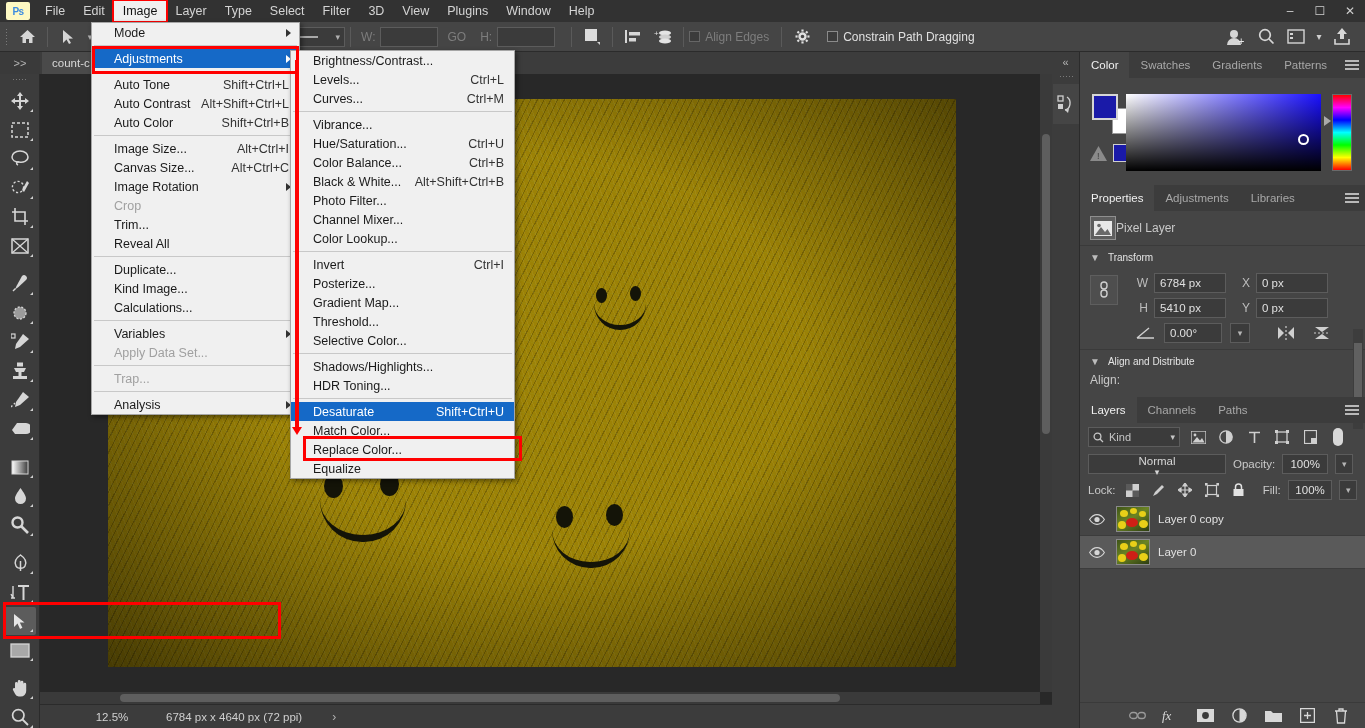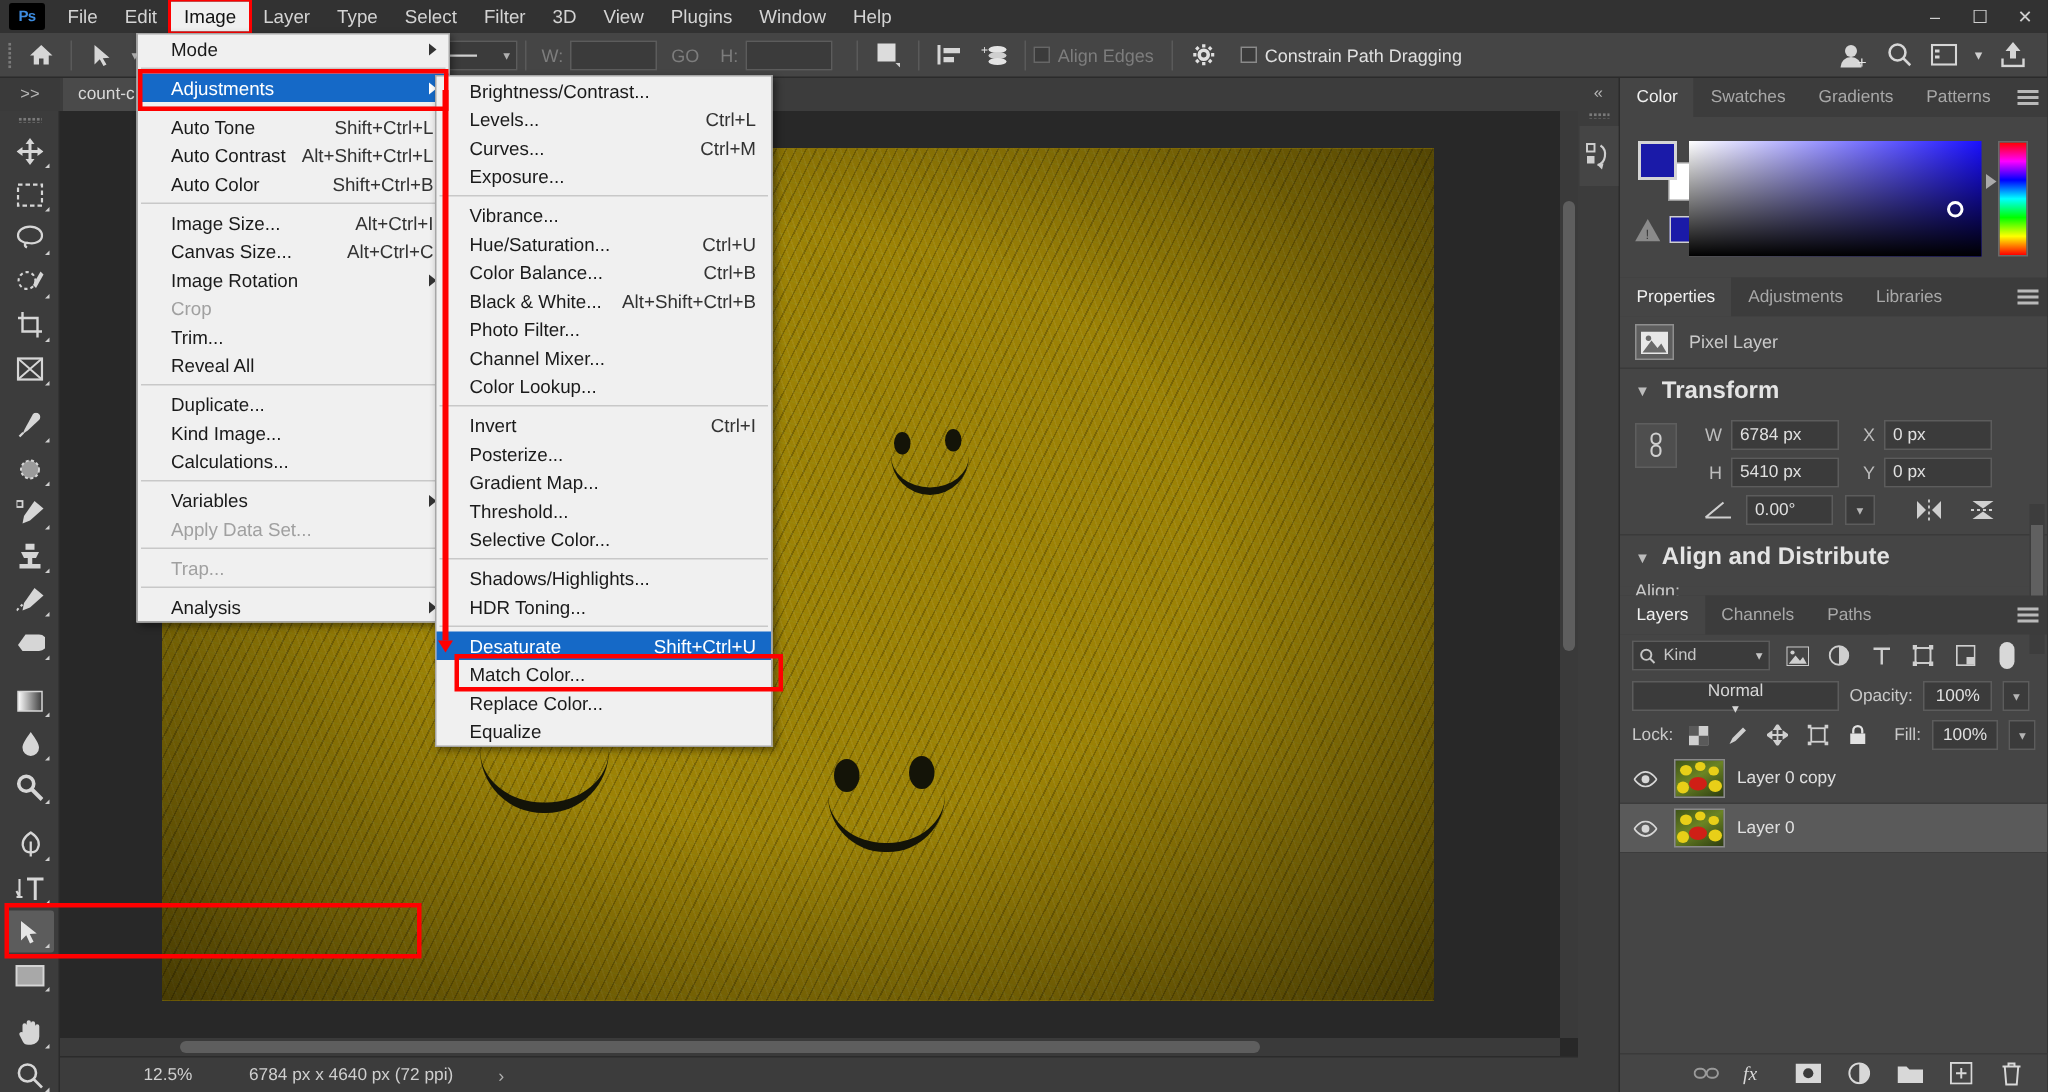--- a/index.html
+++ b/index.html
@@ -3,21 +3,21 @@
 <meta charset="utf-8">
 <style>
   * { box-sizing: border-box; margin:0; padding:0; }
   html,body{ width:1365px; height:728px; overflow:hidden; background:#323232;
     font-family:"Liberation Sans", sans-serif; color:#c8c8c8; font-size:12px; }
   #app { position:relative; width:1365px; height:728px; }
 
   
   .menubar{ position:absolute; left:0; top:0; width:1365px; height:22px; background:#323232;
     display:flex; align-items:center; }
-  .ps-logo{ width:24px; height:18px; margin-left:6px; background:#000000; border-radius:2px;
+  .ps-logo{ width:24px; height:18px; margin-left:6px; background:#fef9c3; border-radius:2px;
     color:#3d8ce0; font-size:10px; font-weight:bold; display:flex; align-items:center;
     justify-content:center; letter-spacing:-.5px; }
   .menu-item{ padding:3px 9px; color:#d4d4d4; font-size:12.5px; position:relative; }
   .menu-item.active{ background:#f0f0f0; color:#111; }
   .menu-item.redbox{ outline:2px solid #ff0000; }
   .menubar-spacer{ flex:1; }
   .wincontrols{ display:flex; align-items:center; gap:0px; }
   .wc{ width:30px; height:22px; display:flex; align-items:center; justify-content:center;
     color:#cfcfcf; font-size:12px; }
   .redunderline{ position:absolute; left:0; right:0; bottom:-5px; height:4px; background:#ff0000; }
@@ -137,28 +137,28 @@
   .cp-picker{ position:absolute; right:12px; top:40px; width:11px; height:11px; border:2px solid #fff;
     border-radius:50%; z-index:3; }
   .cp-huearrow{ position:absolute; left:244px; top:38px; width:0; height:0;
     border-top:5px solid transparent; border-bottom:5px solid transparent; border-left:7px solid #aaa; }
   .cp-hue{ position:absolute; left:252px; top:16px; width:20px; height:77px;
     background:linear-gradient(to bottom,#ff0000,#ff00ff,#0000ff,#00ffff,#00ff00,#ffff00,#ff0000);
     border:1px solid #6a6a6a; }
 
   
   .propspanel{ background:#454545; height:180px; position:relative; }
-  .pl-row{ display:flex; align-items:center; height:34px; padding:0 10px; gap:10px; }
+  .pl-row{ display:flex; align-items:center; height:34px; padding:0 10px; }
   .pl-thumb{ width:26px; height:24px; border:1px solid #8f8f8f; background:#5e5e5e;
     display:flex; align-items:center; justify-content:center; }
   .pl-label{ font-size:12px; color:#c9c9c9; }
   .divider{ height:1px; background:#3a3a3a; }
   .sect-head{ display:flex; align-items:center; gap:8px; padding:6px 10px; }
   .chev{ color:#bcbcbc; font-size:10px; }
-  .sect-title{ font-size:16px; color:#e4e4e4; font-weight:bold; }
+  .sect-title{ font-size:10px; color:#e4e4e4; font-weight:normal; }
   .tfgrid{ position:relative; padding:4px 10px 6px 10px; }
   .linkbtn{ position:absolute; left:10px; top:6px; width:28px; height:30px; background:#4e4e4e;
     border:1px solid #5e5e5e; display:flex; align-items:center; justify-content:center; }
   .tfrow{ display:flex; align-items:center; gap:6px; margin-left:46px; margin-bottom:5px; }
   .tflab{ width:12px; color:#bdbdbd; font-size:12px; text-align:right; }
   .tfin{ width:72px; height:20px; background:#3b3b3b; border:1px solid #5c5c5c; color:#e0e0e0;
     font-size:11.5px; display:flex; align-items:center; padding-left:5px; }
   .tfrow2{ display:flex; align-items:center; gap:8px; margin-left:46px; margin-top:2px; }
   .angin{ width:58px; height:20px; background:#3b3b3b; border:1px solid #5c5c5c; color:#e0e0e0;
     font-size:11.5px; display:flex; align-items:center; padding-left:5px; }
@@ -1003,23 +1003,20 @@
         <span>Brightness/Contrast...</span>
       </div>
       <div class="mrow">
         <span>Levels...</span>
         <span class="sc">Ctrl+L</span>
       </div>
       <div class="mrow">
         <span>Curves...</span>
         <span class="sc">Ctrl+M</span>
       </div>
-      <div class="mrow">
-        <span>Exposure...</span>
-      </div>
       <div class="msep"></div>
       <div class="mrow">
         <span>Vibrance...</span>
       </div>
       <div class="mrow">
         <span>Hue/Saturation...</span>
         <span class="sc">Ctrl+U</span>
       </div>
       <div class="mrow">
         <span>Color Balance...</span>

